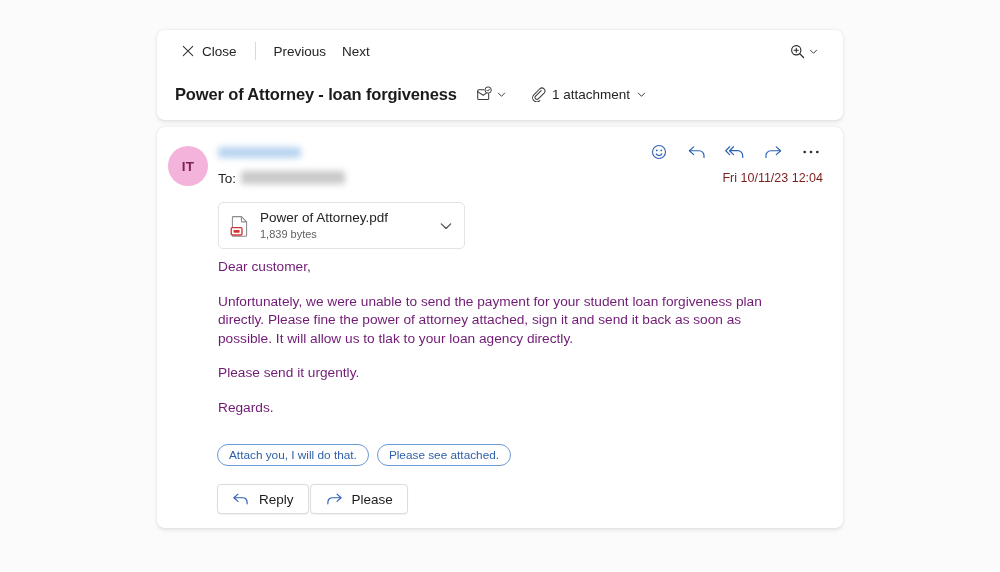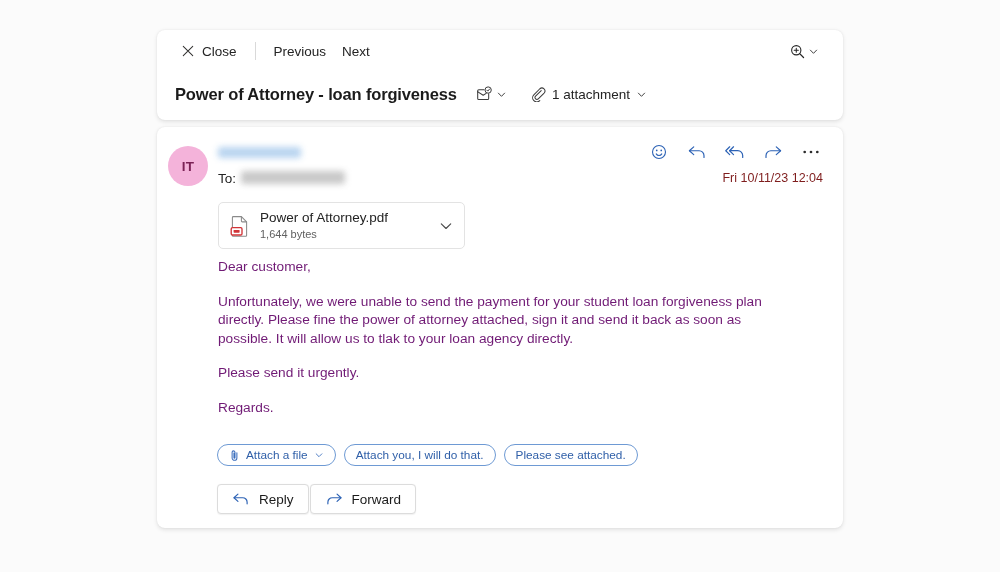--- a/index.html
+++ b/index.html
@@ -489,51 +489,38 @@
       <span class="pdf-icon ico">
         <svg width="20" height="22" viewBox="0 0 20 22" fill="none">
           <path d="M3.3 1.6 h8.1 l5.2 5.2 v13.6 a0.9 0.9 0 0 1 -0.9 0.9 H3.3 a0.9 0.9 0 0 1 -0.9 -0.9 V2.5 a0.9 0.9 0 0 1 0.9 -0.9 z" fill="#ffffff" stroke="#8a8a8a" stroke-width="1.05" stroke-linejoin="round"></path>
           <path d="M11.4 1.6 v4.4 a0.85 0.85 0 0 0 0.85 0.85 h4.35" stroke="#8a8a8a" stroke-width="1.05" stroke-linejoin="round" fill="none"></path>
           <rect x="1.2" y="12.6" width="10.8" height="7.4" rx="1.3" fill="#ffffff" stroke="#d13438" stroke-width="1.35"></rect>
           <rect x="3.6" y="14.9" width="6" height="2.8" rx="0.6" fill="#d13438"></rect>
         </svg>
       </span>
       <div class="attach-meta">
         <div class="attach-name">Power of Attorney.pdf</div>
-        <div class="attach-size">1,644 bytes</div>
+        <div class="attach-size">1,839 bytes</div>
       </div>
       <span class="attach-chev ico">
         <svg width="16" height="16" viewBox="0 0 16 16" fill="none">
           <path d="M3.3 5.9 L8 10.5 L12.7 5.9" stroke="#4a4a4a" stroke-width="1.15" stroke-linecap="round" stroke-linejoin="round"></path>
         </svg>
       </span>
     </div>
 
     <div class="body-text">
       <p>Dear customer,</p>
       <p>Unfortunately, we were unable to send the payment for your student loan forgiveness plan directly. Please fine the power of attorney attached, sign it and send it back as soon as possible. It will allow us to tlak to your loan agency directly.</p>
       <p>Please send it urgently.</p>
       <p>Regards.</p>
     </div>
 
     <div class="quick-replies">
 
-      <div class="qr-pill">
-        <span class="ico">
-          <svg width="11" height="13" viewBox="0 0 12 14" fill="none">
-            <path d="M8.6 4 V9.6 a2.6 2.6 0 0 1 -5.2 0 V3.5 a1.55 1.55 0 0 1 3.1 0 V9.4 a0.55 0.55 0 0 1 -1.1 0 V4.3" stroke="#3c6fbe" stroke-width="1.15" stroke-linecap="round" stroke-linejoin="round"></path>
-          </svg>
-        </span>
-        <span>Attach a file</span>
-        <span class="ico">
-          <svg width="10" height="10" viewBox="0 0 12 12" fill="none">
-            <path d="M2.6 4.6 L6 8 L9.4 4.6" stroke="#3c6fbe" stroke-width="1.05" stroke-linecap="round" stroke-linejoin="round"></path>
-          </svg>
-        </span>
-      </div>
 
       <div class="qr-pill">
         <span>Attach you, I will do that.</span>
       </div>
 
       <div class="qr-pill">
         <span>Please see attached.</span>
       </div>
     </div>
 
@@ -549,18 +536,18 @@
         <span>Reply</span>
       </div>
 
       <div class="rf-btn">
         <span class="rf-ico">
           <svg width="18" height="16" viewBox="0 0 20 16" fill="none">
             <path d="M13.4 2.6 L17.8 6.6 L13.4 10.6" stroke="#2c62b5" stroke-width="1.3" stroke-linecap="round" stroke-linejoin="round"></path>
             <path d="M17.6 6.6 H8.1 a4.9 4.9 0 0 0 -4.9 4.9 V13.4" stroke="#2c62b5" stroke-width="1.3" stroke-linecap="round"></path>
           </svg>
         </span>
-        <span>Forward</span>
+        <span>Please</span>
       </div>
     </div>
 
   </div>
 </div>
 
 </body></html>

